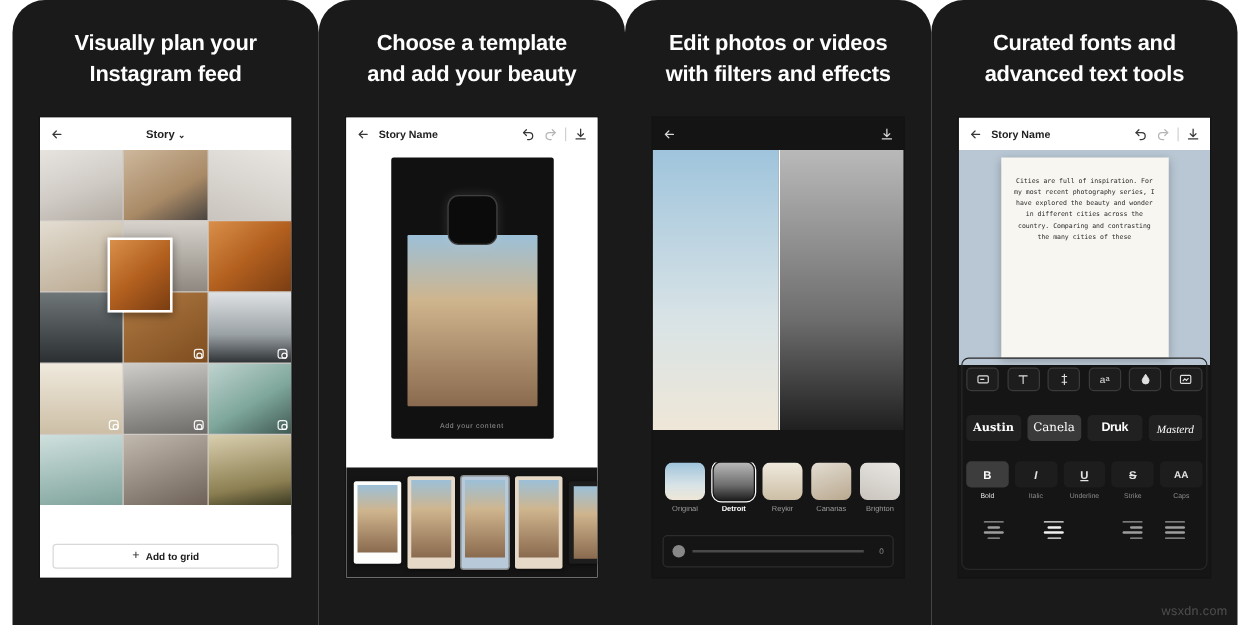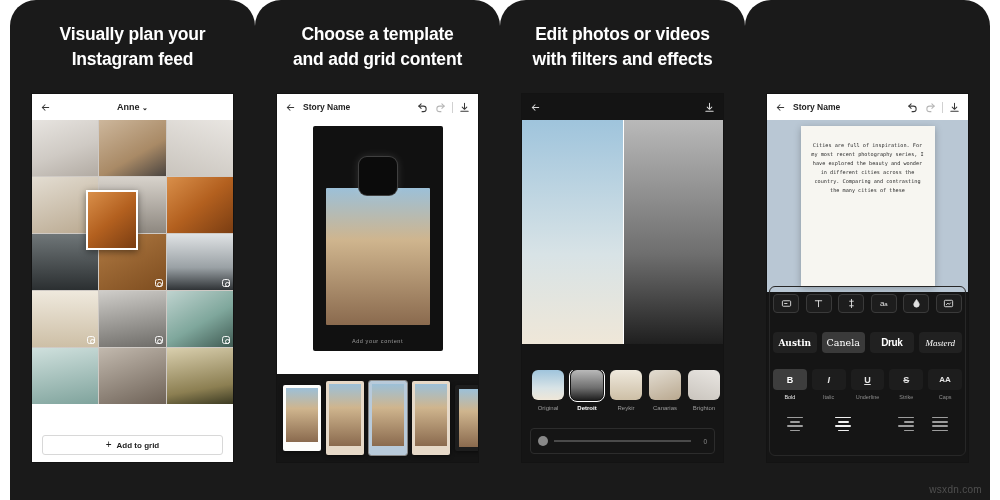--- a/index.html
+++ b/index.html
@@ -312,21 +312,21 @@
 Instagram feed</div>
 
     <div class="phone">
       <div class="tbar">
         <span class="ico">
           <svg viewBox="0 0 24 24" fill="none" stroke="#222" stroke-width="2.2" stroke-linecap="round" stroke-linejoin="round">
               <path d="M19 12H5M11 6l-6 6 6 6"></path>
             </svg>
         </span>
         <span class="center">
-          <span>Anne</span>
+          <span>Story</span>
           <span style="font-size:7px;"> ⌄</span>
         </span>
       </div>
 
       <div class="grid">
         <div class="cell g1"></div>
         <div class="cell g2"></div>
         <div class="cell g3"></div>
         <div class="cell g10"></div>
         <div class="cell g4"></div>
@@ -358,21 +358,21 @@
         <div class="addbtn">
           <span class="plus">+</span>
           <span>Add to grid</span>
         </div>
       </div>
     </div>
   </section>
 
   <section class="panel">
     <div class="headline">Choose a template
-and add grid content</div>
+and add your beauty</div>
 
     <div class="phone">
       <div class="tbar">
         <span class="ico">
           <svg viewBox="0 0 24 24" fill="none" stroke="#222" stroke-width="2.2" stroke-linecap="round" stroke-linejoin="round">
               <path d="M19 12H5M11 6l-6 6 6 6"></path>
             </svg>
         </span>
         <span class="ttl">Story Name</span>
         <span class="sp"></span>
@@ -478,20 +478,22 @@
 
       <div class="sliderbox">
         <span class="sknob"></span>
         <span class="strack"></span>
         <span class="sval">0</span>
       </div>
     </div>
   </section>
 
   <section class="panel">
+    <div class="headline">Curated fonts and
+advanced text tools</div>
 
     <div class="phone dark">
       <div class="tbar">
         <span class="ico">
           <svg viewBox="0 0 24 24" fill="none" stroke="#222" stroke-width="2.2" stroke-linecap="round" stroke-linejoin="round">
               <path d="M19 12H5M11 6l-6 6 6 6"></path>
             </svg>
         </span>
         <span class="ttl">Story Name</span>
         <span class="sp"></span>

